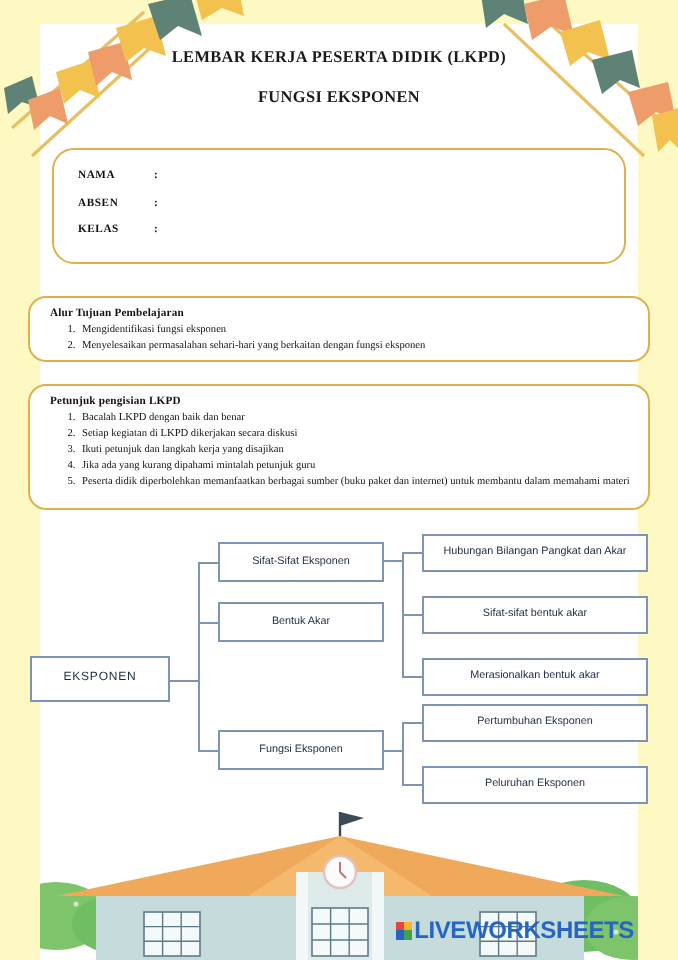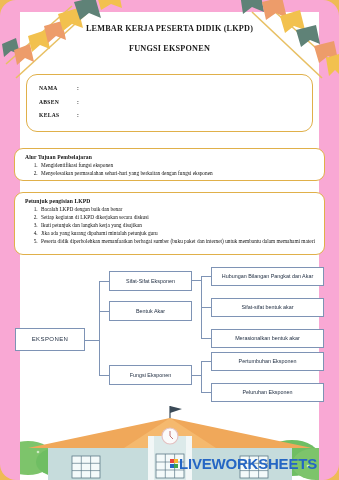--- a/index.html
+++ b/index.html
@@ -4,22 +4,21 @@
 <style>
   html,body{margin:0;padding:0;}
   body{
     width:339px;height:480px;overflow:hidden;
     font-family:"Liberation Serif", serif;
     background:#EFBB55;
     position:relative;
   }
   .page{
     position:absolute;inset:0;
-    background:#f9a8d4;
-    border-radius:16px;
+    background:#fef9c3;
   }
   
   .sheet{
     position:absolute;
     left:20px;top:12px;right:20px;bottom:0;
     background:#FFFFFF;
   }
   
   .bunting{position:absolute;top:0;left:0;width:339px;height:90px;pointer-events:none;}
   
@@ -85,21 +84,21 @@
     line-height:1.15;
   }
   .connector{position:absolute;background:#7E93B5;}
 
   
   .scene{position:absolute;left:20px;right:20px;bottom:0;height:88px;overflow:hidden;}
   .lw-logo{
     position:absolute;right:2px;bottom:8px;
     display:flex;align-items:center;gap:1px;
     font-family:"Liberation Sans", sans-serif;
-    font-weight:bold;font-size:15px;
+    font-weight:bold;font-size:12px;
     color:#2566C4;letter-spacing:-0.2px;
   }
   .lw-mark{
     width:8px;height:9px;display:grid;
     grid-template-columns:1fr 1fr;grid-template-rows:1fr 1fr;
     gap:0.5px;
   }
   .lw-mark i{display:block;}
 </style>
 </head>

